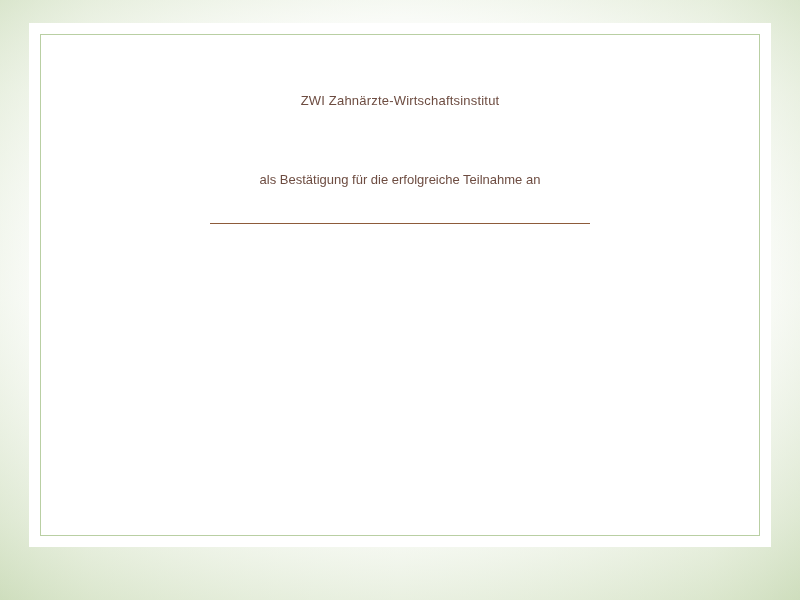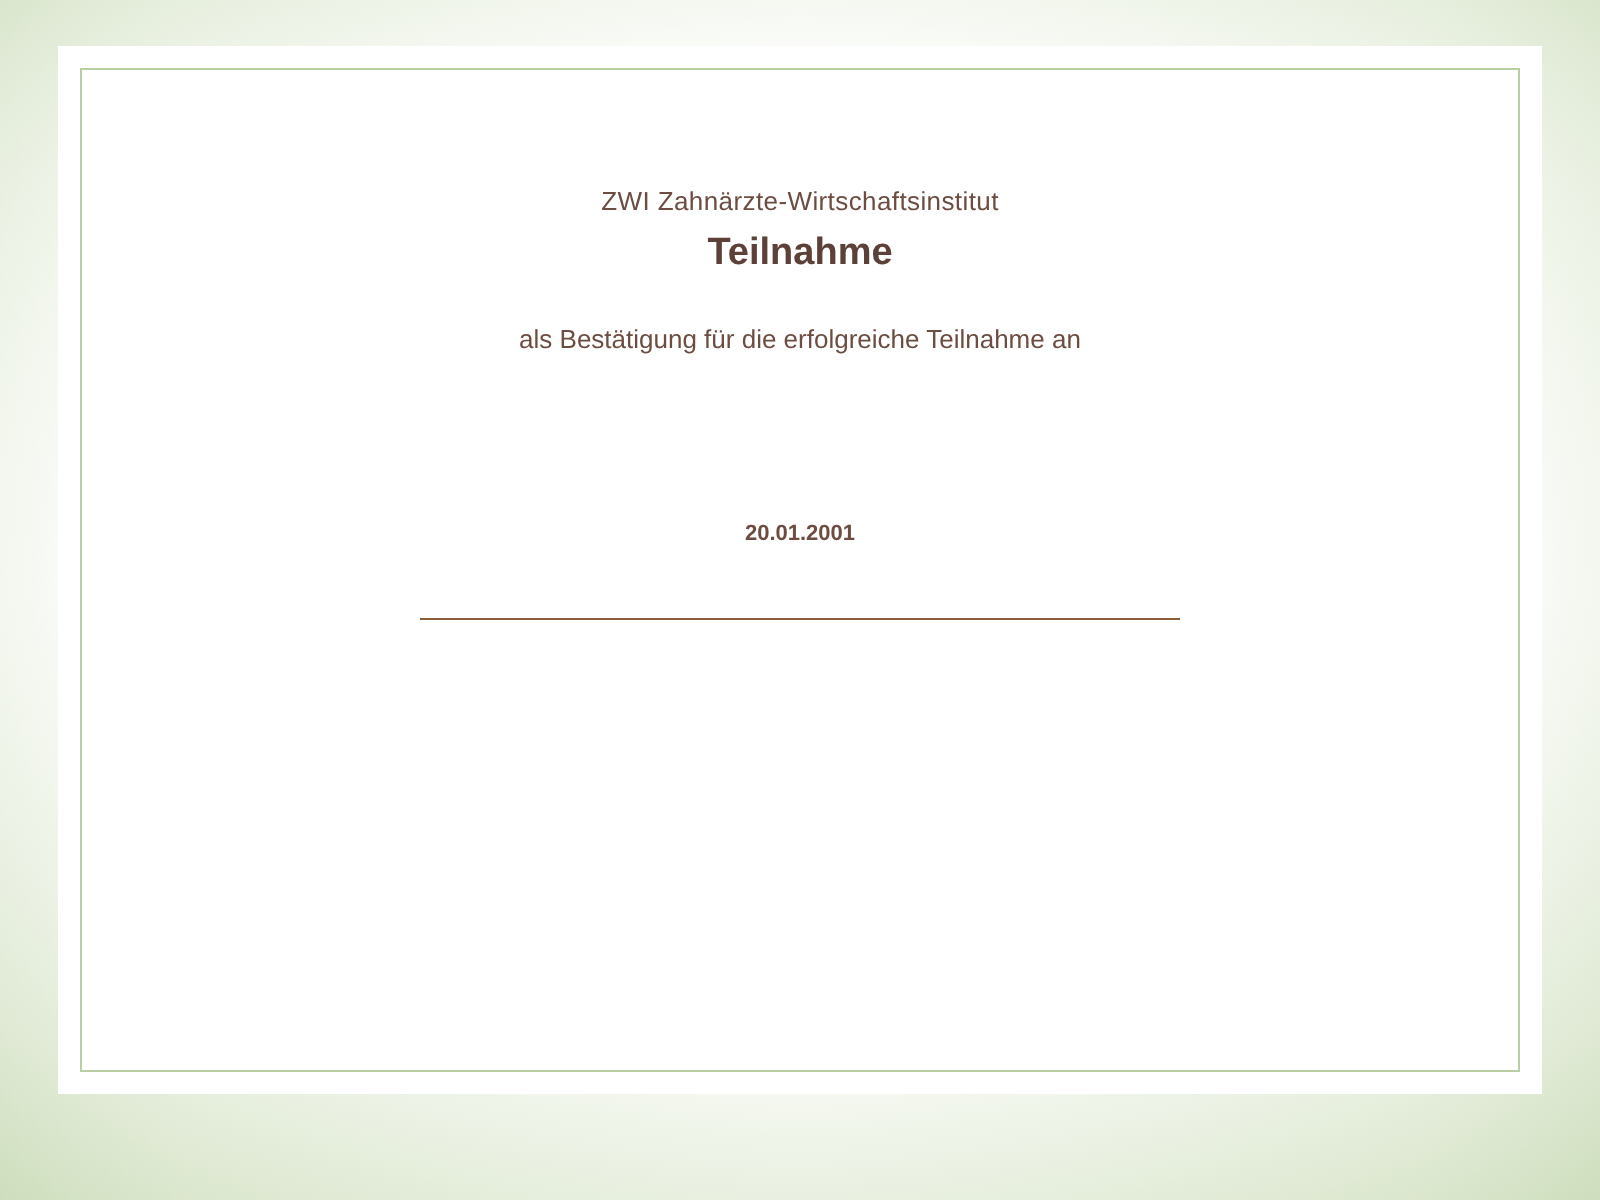--- a/index.html
+++ b/index.html
@@ -97,21 +97,21 @@
   }
 
   .recipient {
     margin-top: 16px;
     font-size: 38px;
     color: #7b4f2c;
     letter-spacing: 0.5px;
   }
 
   .reason {
-    margin-top: 24px;
+    margin-top: 64px;
     font-size: 13px;
     color: #6d4c41;
   }
 
   .course {
     margin-top: 22px;
     font-size: 28px;
     color: #7b4f2c;
   }
 
@@ -132,18 +132,16 @@
 </head>
 <body>
 
 <div class="certificate">
   <div class="frame-wash"></div>
   <div class="inner-white"></div>
   <div class="inner-border"></div>
 
   <div class="content">
     <div class="org">ZWI Zahnärzte-Wirtschaftsinstitut</div>
-    <div class="kind">Teilnahme</div>
     <div class="reason">als Bestätigung für die erfolgreiche Teilnahme an</div>
-    <div class="date">20.01.2001</div>
     <div class="signature-line"></div>
   </div>
 </div>
 
 </body></html>

